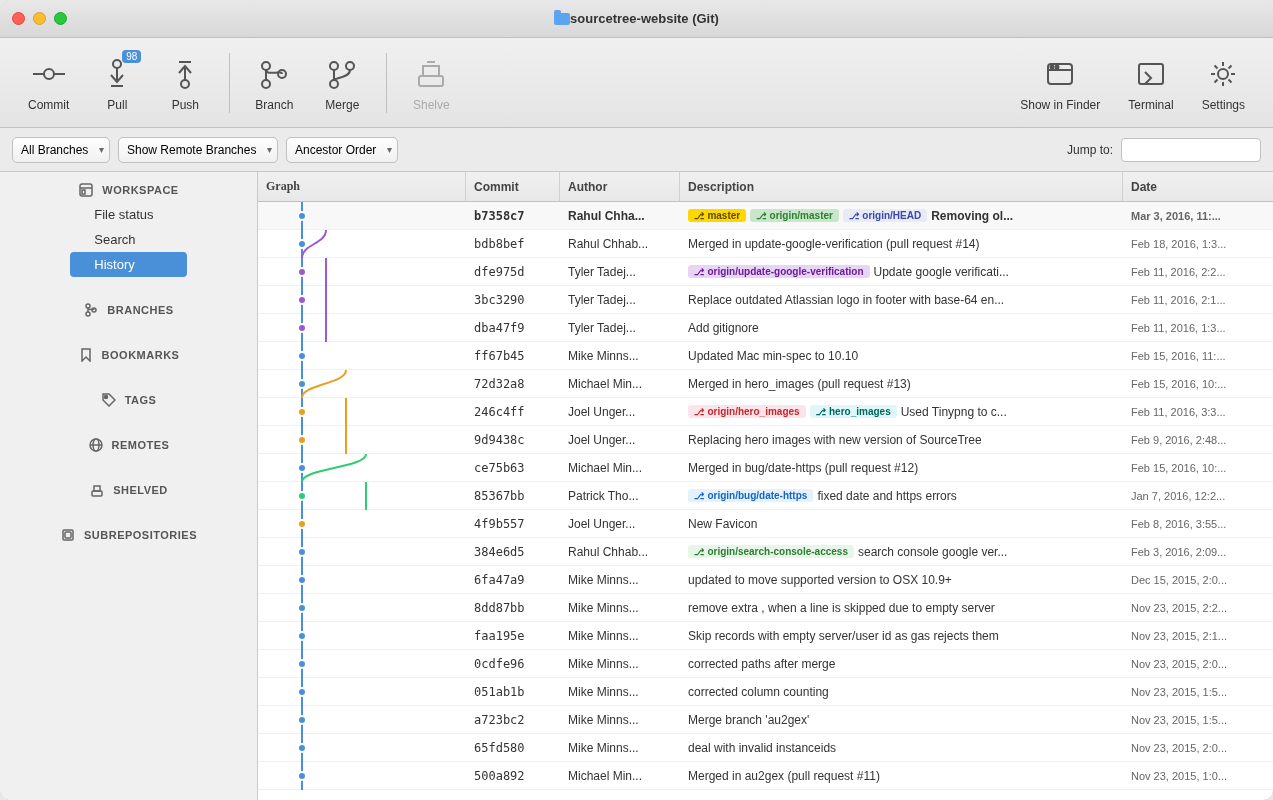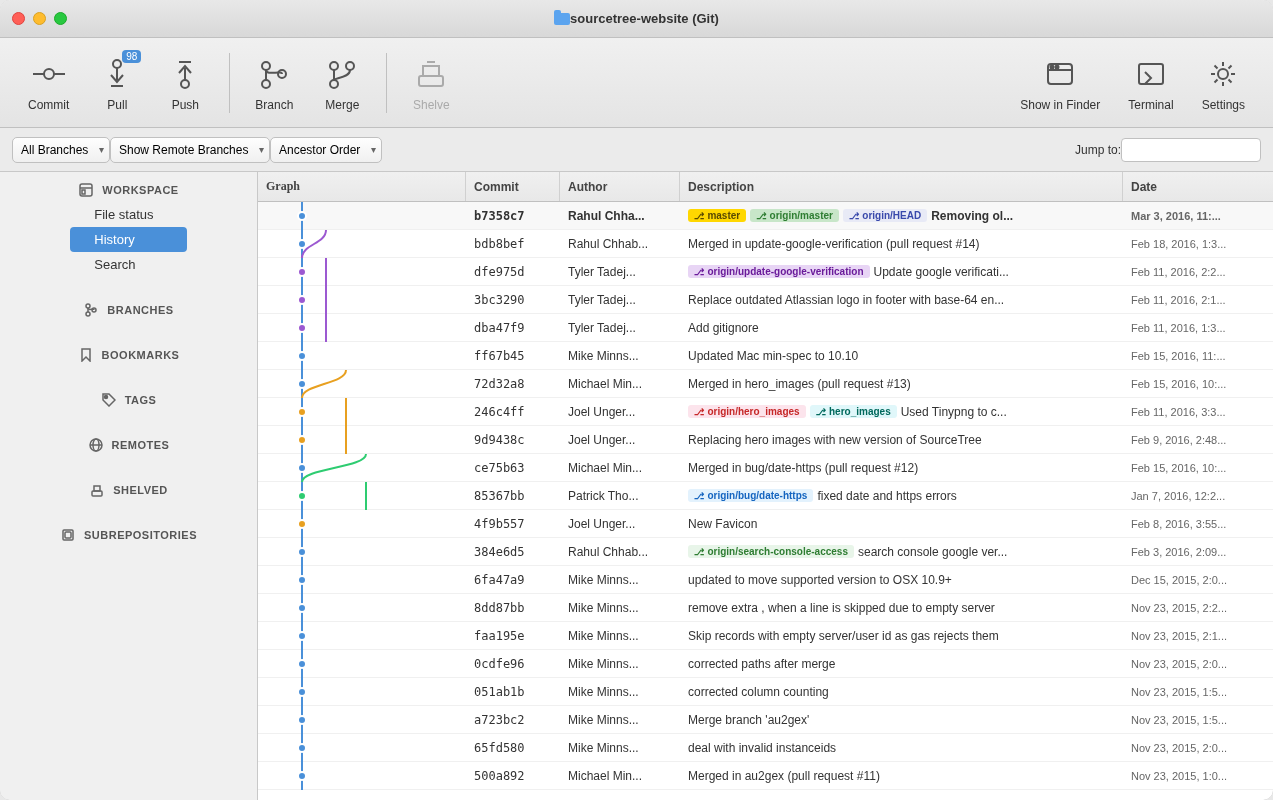--- a/index.html
+++ b/index.html
@@ -129,20 +129,21 @@
       gap: 4px;
       align-items: center;
     }
     
     .filterbar {
       background: #ebebeb;
       height: 44px;
       display: flex;
       align-items: center;
       padding: 0 12px;
+      gap: 8px;
       border-bottom: 1px solid #c8c8c8;
       flex-shrink: 0;
     }
     .filter-select {
       height: 26px;
       border: 1px solid #c0c0c0;
       border-radius: 5px;
       background: linear-gradient(to bottom, #fefefe, #f0f0f0);
       font-size: 12px;
       padding: 0 20px 0 8px;
@@ -493,25 +494,25 @@
               <rect x="1" y="1" width="12" height="12" rx="2"></rect>
               <line x1="1" y1="5" x2="13" y2="5"></line>
               <rect x="3" y="7" width="3" height="4"></rect>
             </svg>
           </div>
           <span class="sidebar-section-label">WORKSPACE</span>
         </div>
         <div class="sidebar-item">
           <span>File status</span>
         </div>
+        <div class="sidebar-item">
+          <span>Search</span>
+        </div>
         <div class="sidebar-item active">
           <span>History</span>
-        </div>
-        <div class="sidebar-item">
-          <span>Search</span>
         </div>
       </div>
       <div class="sidebar-divider"></div>
 
       <div class="sidebar-section">
         <div class="sidebar-section-header">
           <div class="sidebar-section-icon">
             <svg width="14" height="14" viewBox="0 0 14 14" fill="none" stroke="#666" stroke-width="1.5">
               <circle cx="4" cy="3" r="2"></circle>
               <circle cx="4" cy="11" r="2"></circle>

